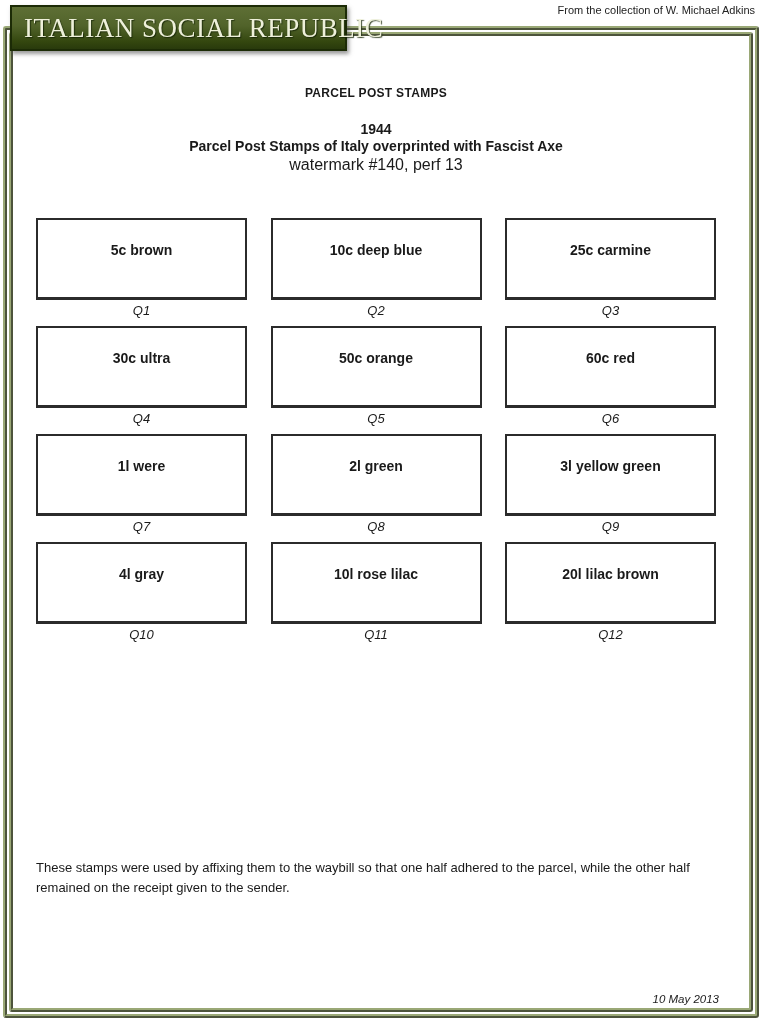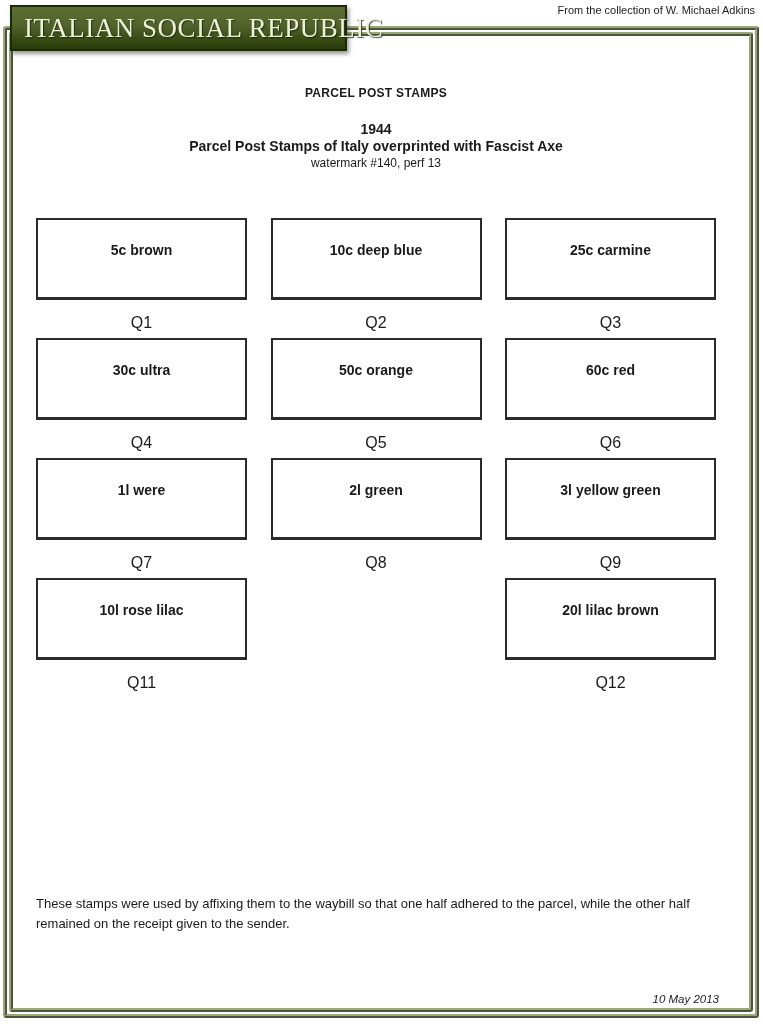--- a/index.html
+++ b/index.html
@@ -89,21 +89,21 @@
     font-size: 14px;
     font-weight: bold;
   }
   .page-subtitle {
     top: 138px;
     font-size: 14px;
     font-weight: bold;
   }
   .page-details {
     top: 156px;
-    font-size: 12px;
+    font-size: 16px;
   }
 
   
   .stamp-grid {
     position: absolute;
     left: 36px;
     top: 218px;
     width: 680px;
     display: flex;
     flex-wrap: wrap;
@@ -122,35 +122,35 @@
     background: #ffffff;
     display: flex;
     justify-content: center;
     padding-top: 22px;
   }
   .stamp-label {
     font-size: 14px;
     font-weight: bold;
   }
   .stamp-catalog {
-    margin-top: 16px;
+    margin-top: 4px;
     text-align: center;
-    font-size: 16px;
+    font-size: 13px;
+    font-style: italic;
     line-height: 13px;
   }
 
   
   .note {
     position: absolute;
     left: 36px;
     top: 858px;
     width: 690px;
     font-size: 13px;
     line-height: 1.5;
-    margin-top: 36px;
   }
 
   
   .page-date {
     position: absolute;
     top: 993px;
     right: 44px;
     font-size: 11.5px;
     font-style: italic;
     color: #222222;
@@ -231,20 +231,26 @@
     <div class="stamp-catalog">Q8</div>
   </div>
 
   <div class="stamp-cell">
     <div class="stamp-box">
       <span class="stamp-label">3l yellow green</span>
     </div>
     <div class="stamp-catalog">Q9</div>
   </div>
 
+  <div class="stamp-cell">
+    <div class="stamp-box">
+      <span class="stamp-label">4l gray</span>
+    </div>
+    <div class="stamp-catalog">Q10</div>
+  </div>
 
   <div class="stamp-cell">
     <div class="stamp-box">
       <span class="stamp-label">10l rose lilac</span>
     </div>
     <div class="stamp-catalog">Q11</div>
   </div>
 
   <div class="stamp-cell">
     <div class="stamp-box">

